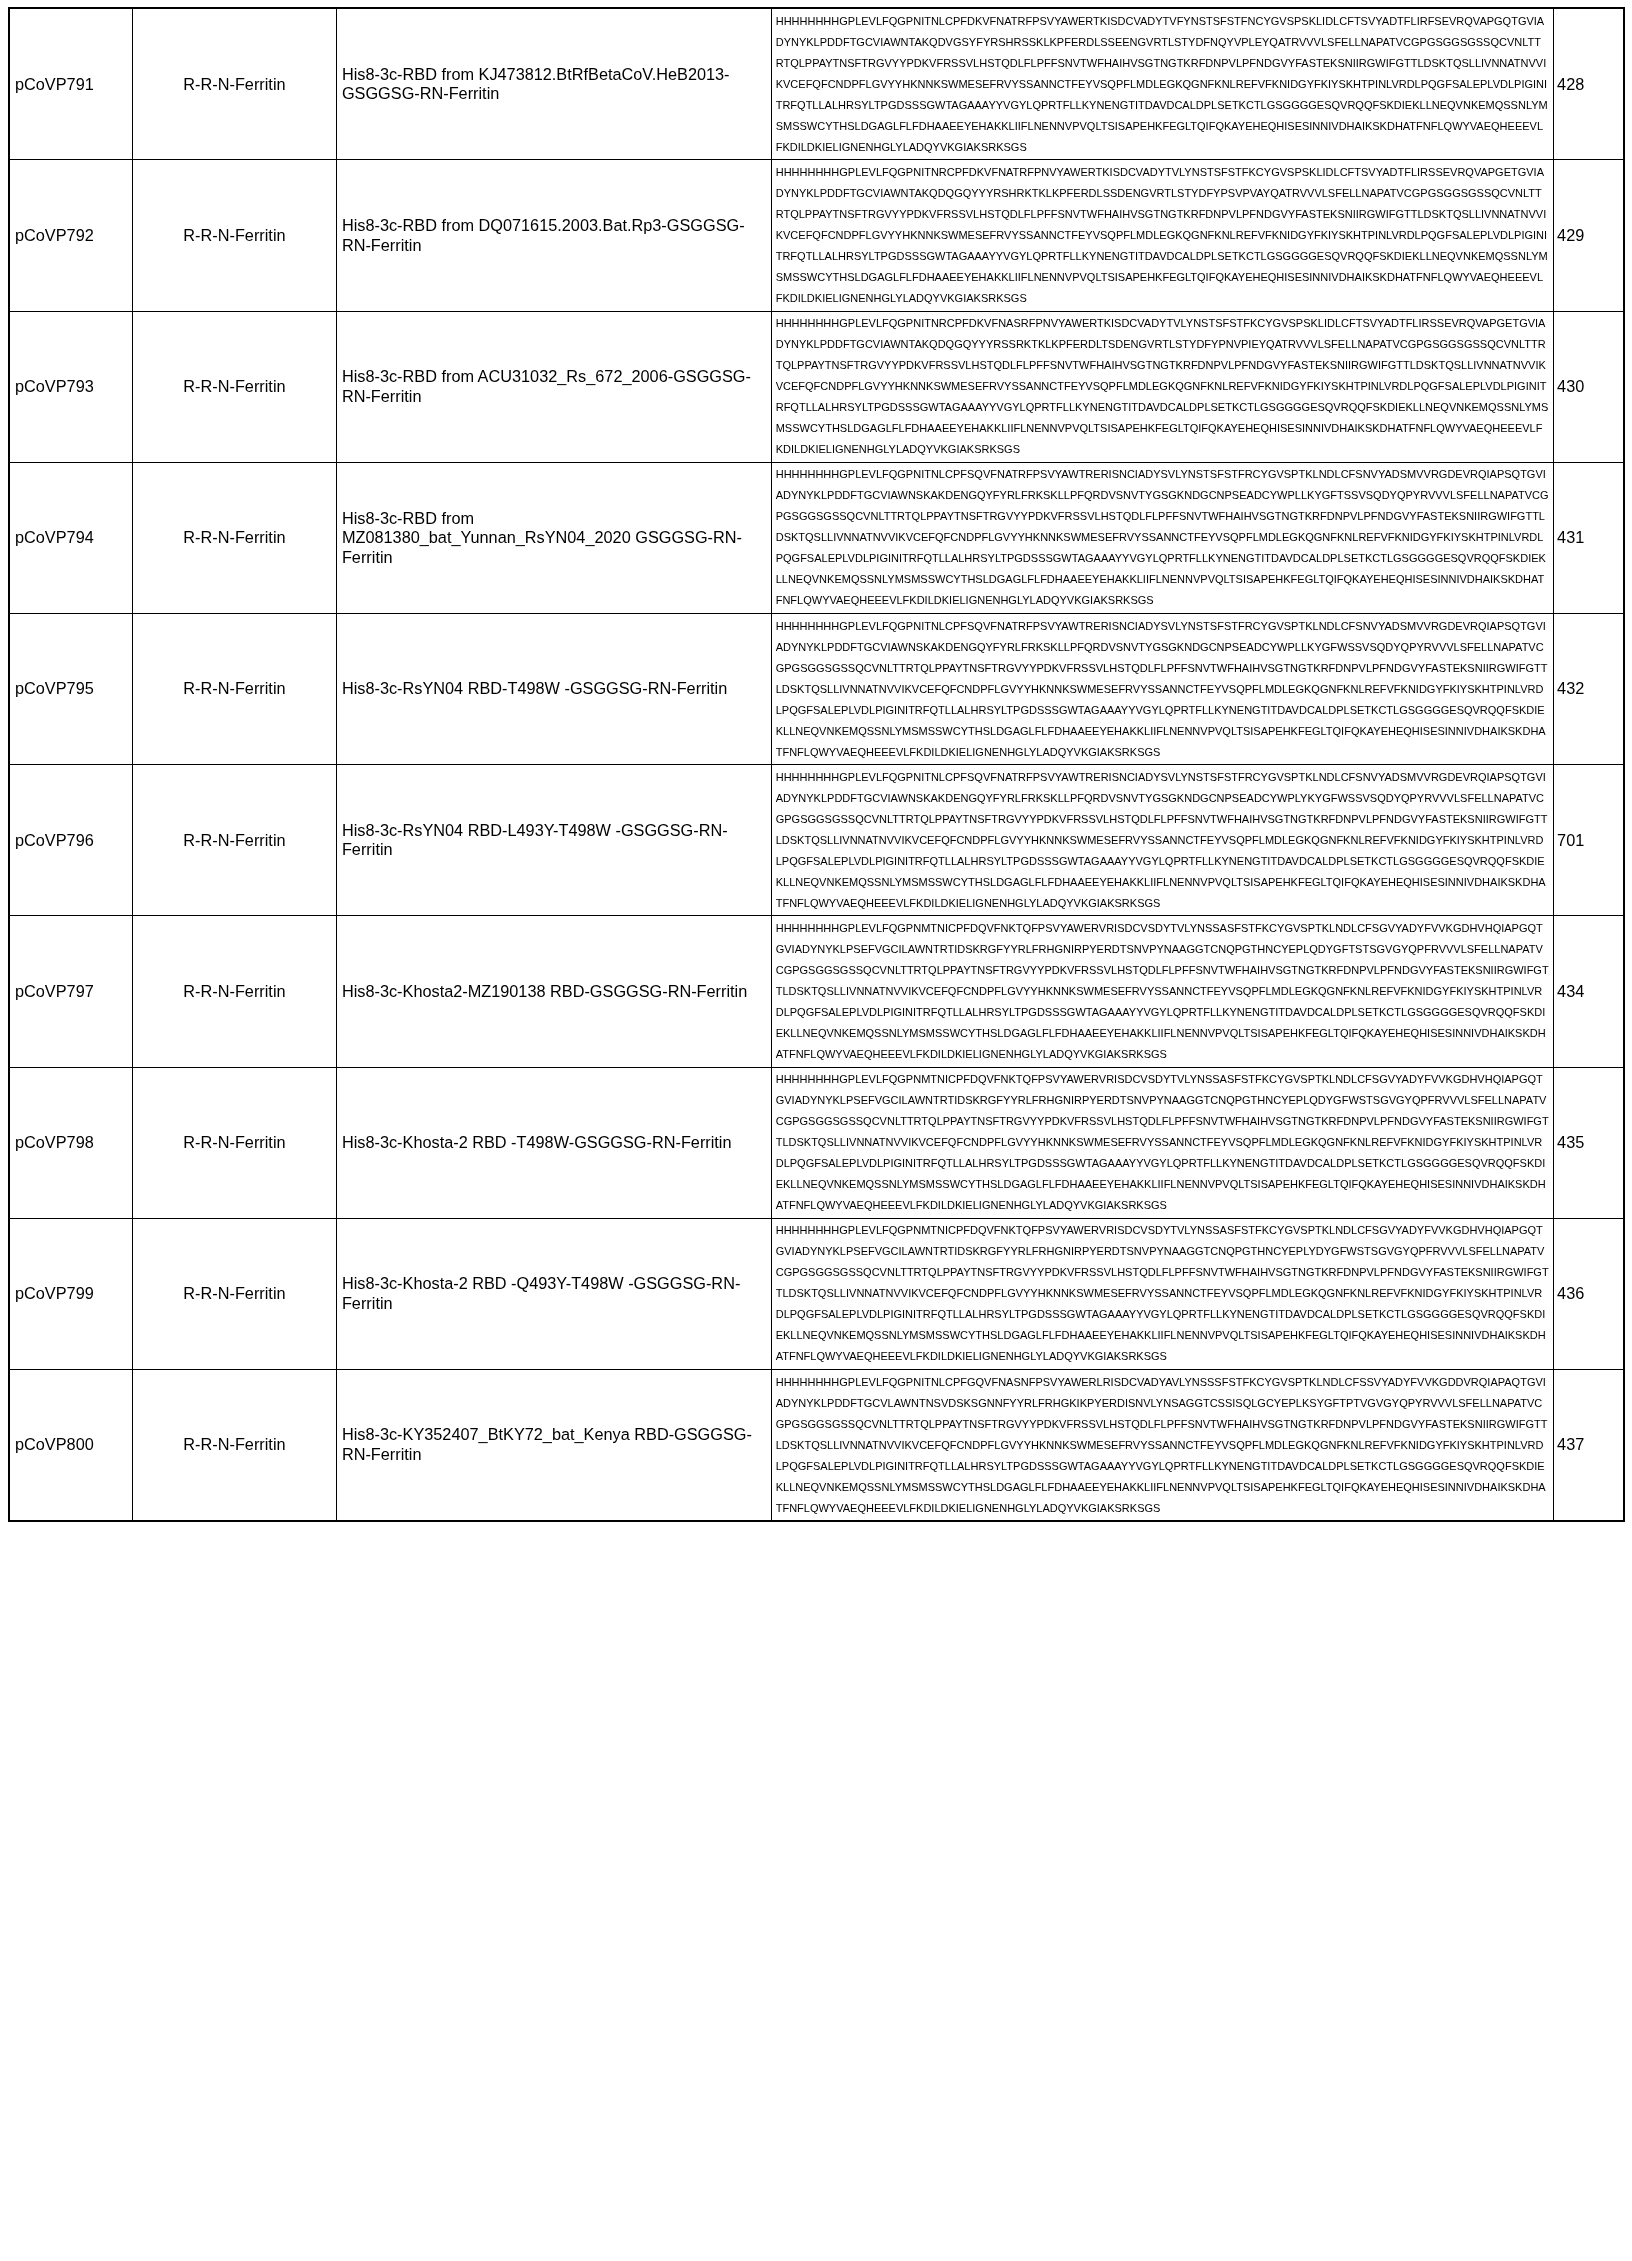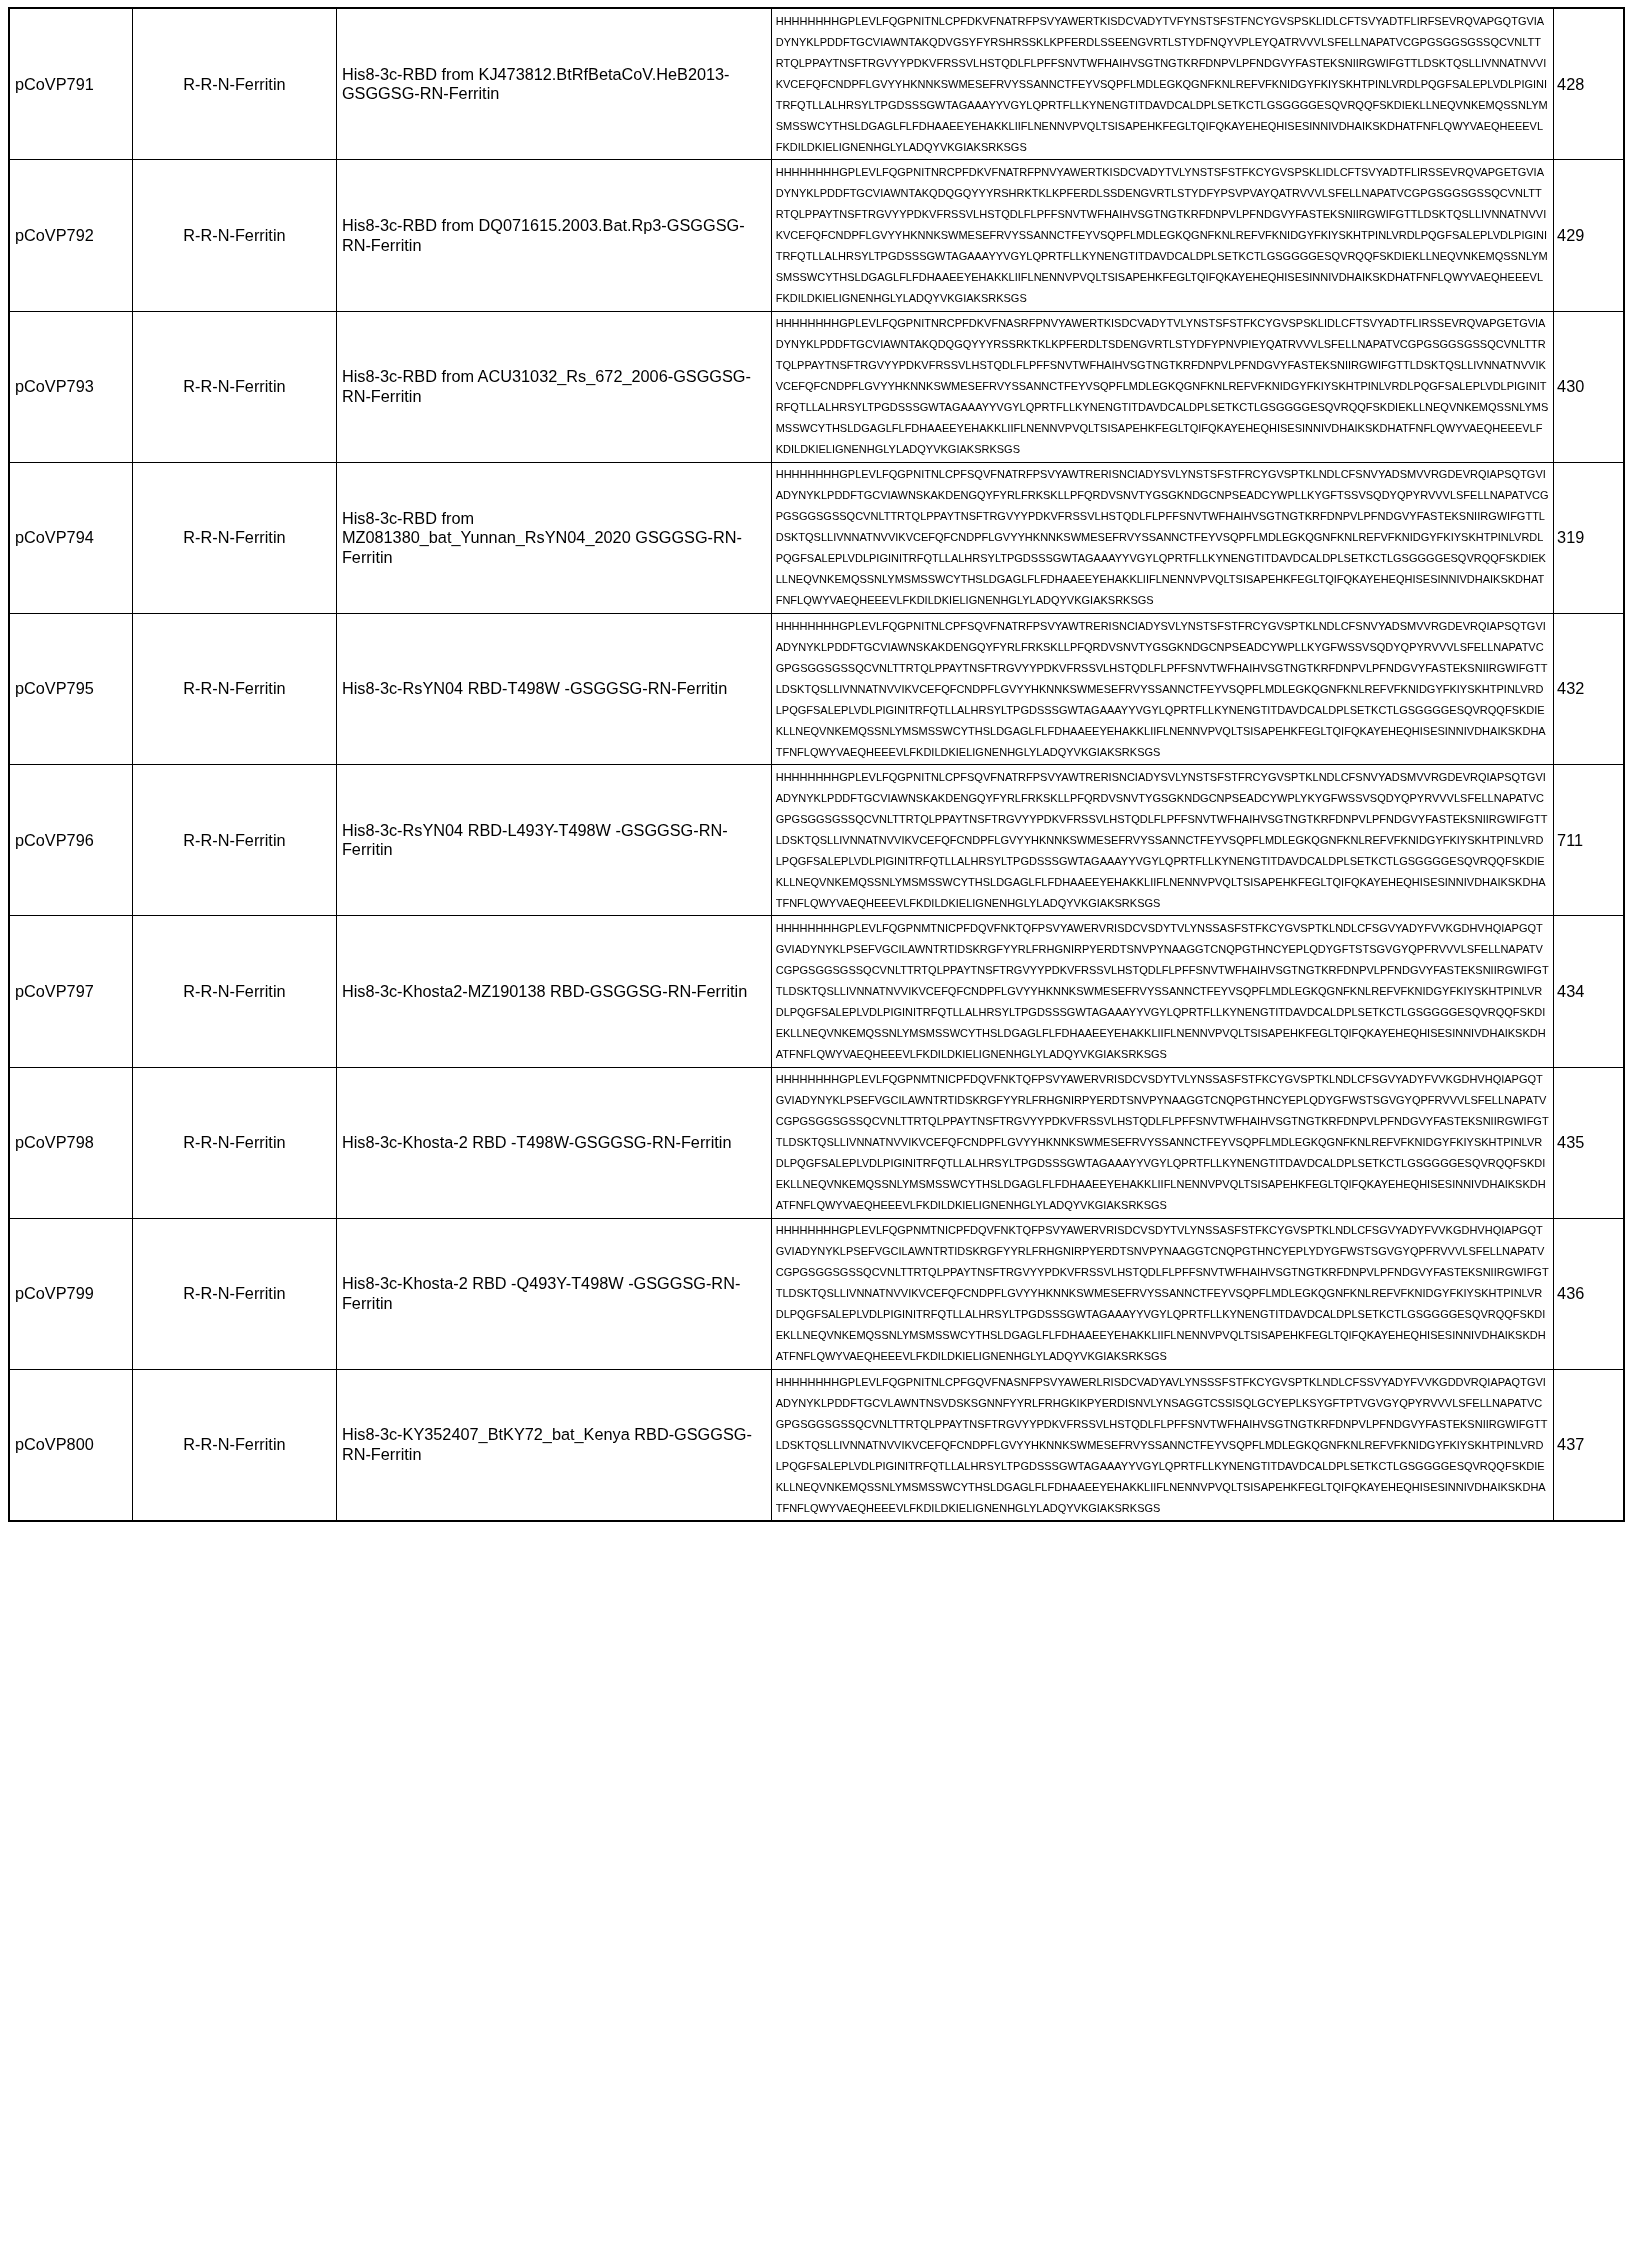--- a/index.html
+++ b/index.html
@@ -100,37 +100,37 @@
         <td class="c3">His8-3c-RBD from ACU31032_Rs_672_2006-GSGGSG-RN-Ferritin</td>
         <td class="c4">HHHHHHHHGPLEVLFQGPNITNRCPFDKVFNASRFPNVYAWERTKISDCVADYTVLYNSTSFSTFKCYGVSPSKLIDLCFTSVYADTFLIRSSEVRQVAPGETGVIADYNYKLPDDFTGCVIAWNTAKQDQGQYYYRSSRKTKLKPFERDLTSDENGVRTLSTYDFYPNVPIEYQATRVVVLSFELLNAPATVCGPGSGGSGSSQCVNLTTRTQLPPAYTNSFTRGVYYPDKVFRSSVLHSTQDLFLPFFSNVTWFHAIHVSGTNGTKRFDNPVLPFNDGVYFASTEKSNIIRGWIFGTTLDSKTQSLLIVNNATNVVIKVCEFQFCNDPFLGVYYHKNNKSWMESEFRVYSSANNCTFEYVSQPFLMDLEGKQGNFKNLREFVFKNIDGYFKIYSKHTPINLVRDLPQGFSALEPLVDLPIGINITRFQTLLALHRSYLTPGDSSSGWTAGAAAYYVGYLQPRTFLLKYNENGTITDAVDCALDPLSETKCTLGSGGGGESQVRQQFSKDIEKLLNEQVNKEMQSSNLYMSMSSWCYTHSLDGAGLFLFDHAAEEYEHAKKLIIFLNENNVPVQLTSISAPEHKFEGLTQIFQKAYEHEQHISESINNIVDHAIKSKDHATFNFLQWYVAEQHEEEVLFKDILDKIELIGNENHGLYLADQYVKGIAKSRKSGS</td>
         <td class="c5">430</td>
       </tr>
 
       <tr>
         <td class="c1">pCoVP794</td>
         <td class="c2">R-R-N-Ferritin</td>
         <td class="c3">His8-3c-RBD from MZ081380_bat_Yunnan_RsYN04_2020 GSGGSG-RN-Ferritin</td>
         <td class="c4">HHHHHHHHGPLEVLFQGPNITNLCPFSQVFNATRFPSVYAWTRERISNCIADYSVLYNSTSFSTFRCYGVSPTKLNDLCFSNVYADSMVVRGDEVRQIAPSQTGVIADYNYKLPDDFTGCVIAWNSKAKDENGQYFYRLFRKSKLLPFQRDVSNVTYGSGKNDGCNPSEADCYWPLLKYGFTSSVSQDYQPYRVVVLSFELLNAPATVCGPGSGGSGSSQCVNLTTRTQLPPAYTNSFTRGVYYPDKVFRSSVLHSTQDLFLPFFSNVTWFHAIHVSGTNGTKRFDNPVLPFNDGVYFASTEKSNIIRGWIFGTTLDSKTQSLLIVNNATNVVIKVCEFQFCNDPFLGVYYHKNNKSWMESEFRVYSSANNCTFEYVSQPFLMDLEGKQGNFKNLREFVFKNIDGYFKIYSKHTPINLVRDLPQGFSALEPLVDLPIGINITRFQTLLALHRSYLTPGDSSSGWTAGAAAYYVGYLQPRTFLLKYNENGTITDAVDCALDPLSETKCTLGSGGGGESQVRQQFSKDIEKLLNEQVNKEMQSSNLYMSMSSWCYTHSLDGAGLFLFDHAAEEYEHAKKLIIFLNENNVPVQLTSISAPEHKFEGLTQIFQKAYEHEQHISESINNIVDHAIKSKDHATFNFLQWYVAEQHEEEVLFKDILDKIELIGNENHGLYLADQYVKGIAKSRKSGS</td>
-        <td class="c5">319</td>
+        <td class="c5">431</td>
       </tr>
 
       <tr>
         <td class="c1">pCoVP795</td>
         <td class="c2">R-R-N-Ferritin</td>
         <td class="c3">His8-3c-RsYN04 RBD-T498W -GSGGSG-RN-Ferritin</td>
         <td class="c4">HHHHHHHHGPLEVLFQGPNITNLCPFSQVFNATRFPSVYAWTRERISNCIADYSVLYNSTSFSTFRCYGVSPTKLNDLCFSNVYADSMVVRGDEVRQIAPSQTGVIADYNYKLPDDFTGCVIAWNSKAKDENGQYFYRLFRKSKLLPFQRDVSNVTYGSGKNDGCNPSEADCYWPLLKYGFWSSVSQDYQPYRVVVLSFELLNAPATVCGPGSGGSGSSQCVNLTTRTQLPPAYTNSFTRGVYYPDKVFRSSVLHSTQDLFLPFFSNVTWFHAIHVSGTNGTKRFDNPVLPFNDGVYFASTEKSNIIRGWIFGTTLDSKTQSLLIVNNATNVVIKVCEFQFCNDPFLGVYYHKNNKSWMESEFRVYSSANNCTFEYVSQPFLMDLEGKQGNFKNLREFVFKNIDGYFKIYSKHTPINLVRDLPQGFSALEPLVDLPIGINITRFQTLLALHRSYLTPGDSSSGWTAGAAAYYVGYLQPRTFLLKYNENGTITDAVDCALDPLSETKCTLGSGGGGESQVRQQFSKDIEKLLNEQVNKEMQSSNLYMSMSSWCYTHSLDGAGLFLFDHAAEEYEHAKKLIIFLNENNVPVQLTSISAPEHKFEGLTQIFQKAYEHEQHISESINNIVDHAIKSKDHATFNFLQWYVAEQHEEEVLFKDILDKIELIGNENHGLYLADQYVKGIAKSRKSGS</td>
         <td class="c5">432</td>
       </tr>
 
       <tr>
         <td class="c1">pCoVP796</td>
         <td class="c2">R-R-N-Ferritin</td>
         <td class="c3">His8-3c-RsYN04 RBD-L493Y-T498W -GSGGSG-RN-Ferritin</td>
         <td class="c4">HHHHHHHHGPLEVLFQGPNITNLCPFSQVFNATRFPSVYAWTRERISNCIADYSVLYNSTSFSTFRCYGVSPTKLNDLCFSNVYADSMVVRGDEVRQIAPSQTGVIADYNYKLPDDFTGCVIAWNSKAKDENGQYFYRLFRKSKLLPFQRDVSNVTYGSGKNDGCNPSEADCYWPLYKYGFWSSVSQDYQPYRVVVLSFELLNAPATVCGPGSGGSGSSQCVNLTTRTQLPPAYTNSFTRGVYYPDKVFRSSVLHSTQDLFLPFFSNVTWFHAIHVSGTNGTKRFDNPVLPFNDGVYFASTEKSNIIRGWIFGTTLDSKTQSLLIVNNATNVVIKVCEFQFCNDPFLGVYYHKNNKSWMESEFRVYSSANNCTFEYVSQPFLMDLEGKQGNFKNLREFVFKNIDGYFKIYSKHTPINLVRDLPQGFSALEPLVDLPIGINITRFQTLLALHRSYLTPGDSSSGWTAGAAAYYVGYLQPRTFLLKYNENGTITDAVDCALDPLSETKCTLGSGGGGESQVRQQFSKDIEKLLNEQVNKEMQSSNLYMSMSSWCYTHSLDGAGLFLFDHAAEEYEHAKKLIIFLNENNVPVQLTSISAPEHKFEGLTQIFQKAYEHEQHISESINNIVDHAIKSKDHATFNFLQWYVAEQHEEEVLFKDILDKIELIGNENHGLYLADQYVKGIAKSRKSGS</td>
-        <td class="c5">711</td>
+        <td class="c5">701</td>
       </tr>
 
       <tr>
         <td class="c1">pCoVP797</td>
         <td class="c2">R-R-N-Ferritin</td>
         <td class="c3">His8-3c-Khosta2-MZ190138 RBD-GSGGSG-RN-Ferritin</td>
         <td class="c4">HHHHHHHHGPLEVLFQGPNMTNICPFDQVFNKTQFPSVYAWERVRISDCVSDYTVLYNSSASFSTFKCYGVSPTKLNDLCFSGVYADYFVVKGDHVHQIAPGQTGVIADYNYKLPSEFVGCILAWNTRTIDSKRGFYYRLFRHGNIRPYERDTSNVPYNAAGGTCNQPGTHNCYEPLQDYGFTSTSGVGYQPFRVVVLSFELLNAPATVCGPGSGGSGSSQCVNLTTRTQLPPAYTNSFTRGVYYPDKVFRSSVLHSTQDLFLPFFSNVTWFHAIHVSGTNGTKRFDNPVLPFNDGVYFASTEKSNIIRGWIFGTTLDSKTQSLLIVNNATNVVIKVCEFQFCNDPFLGVYYHKNNKSWMESEFRVYSSANNCTFEYVSQPFLMDLEGKQGNFKNLREFVFKNIDGYFKIYSKHTPINLVRDLPQGFSALEPLVDLPIGINITRFQTLLALHRSYLTPGDSSSGWTAGAAAYYVGYLQPRTFLLKYNENGTITDAVDCALDPLSETKCTLGSGGGGESQVRQQFSKDIEKLLNEQVNKEMQSSNLYMSMSSWCYTHSLDGAGLFLFDHAAEEYEHAKKLIIFLNENNVPVQLTSISAPEHKFEGLTQIFQKAYEHEQHISESINNIVDHAIKSKDHATFNFLQWYVAEQHEEEVLFKDILDKIELIGNENHGLYLADQYVKGIAKSRKSGS</td>
         <td class="c5">434</td>
       </tr>
 

